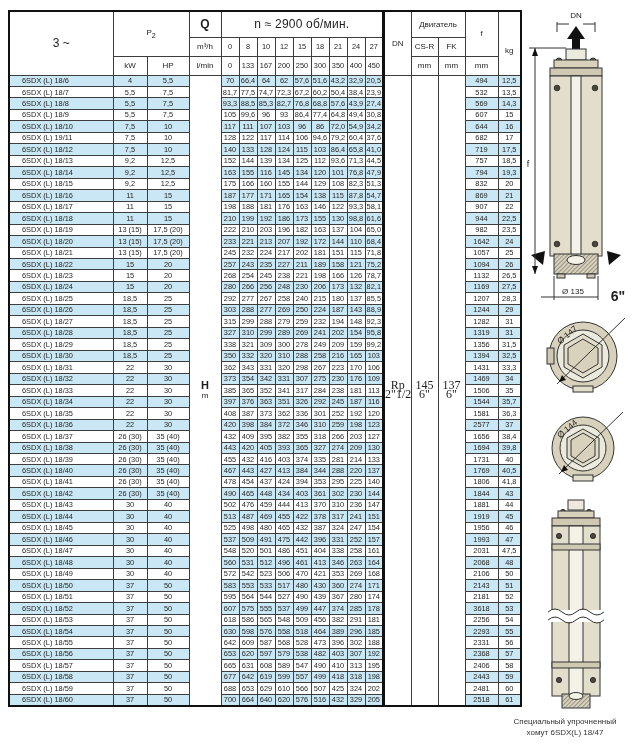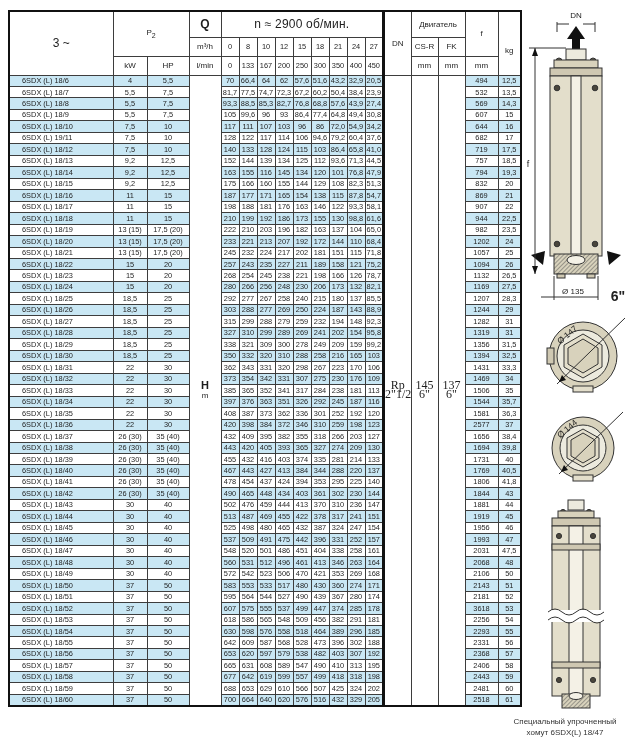--- a/index.html
+++ b/index.html
@@ -955,21 +955,21 @@
         </tr>
         <tr class="b">
           <td>944</td>
           <td>22,5</td>
         </tr>
         <tr>
           <td>982</td>
           <td>23,5</td>
         </tr>
         <tr class="b">
-          <td>1202</td>
+          <td>1642</td>
           <td>24</td>
         </tr>
         <tr>
           <td>1057</td>
           <td>25</td>
         </tr>
         <tr class="b">
           <td>1094</td>
           <td>26</td>
         </tr>

